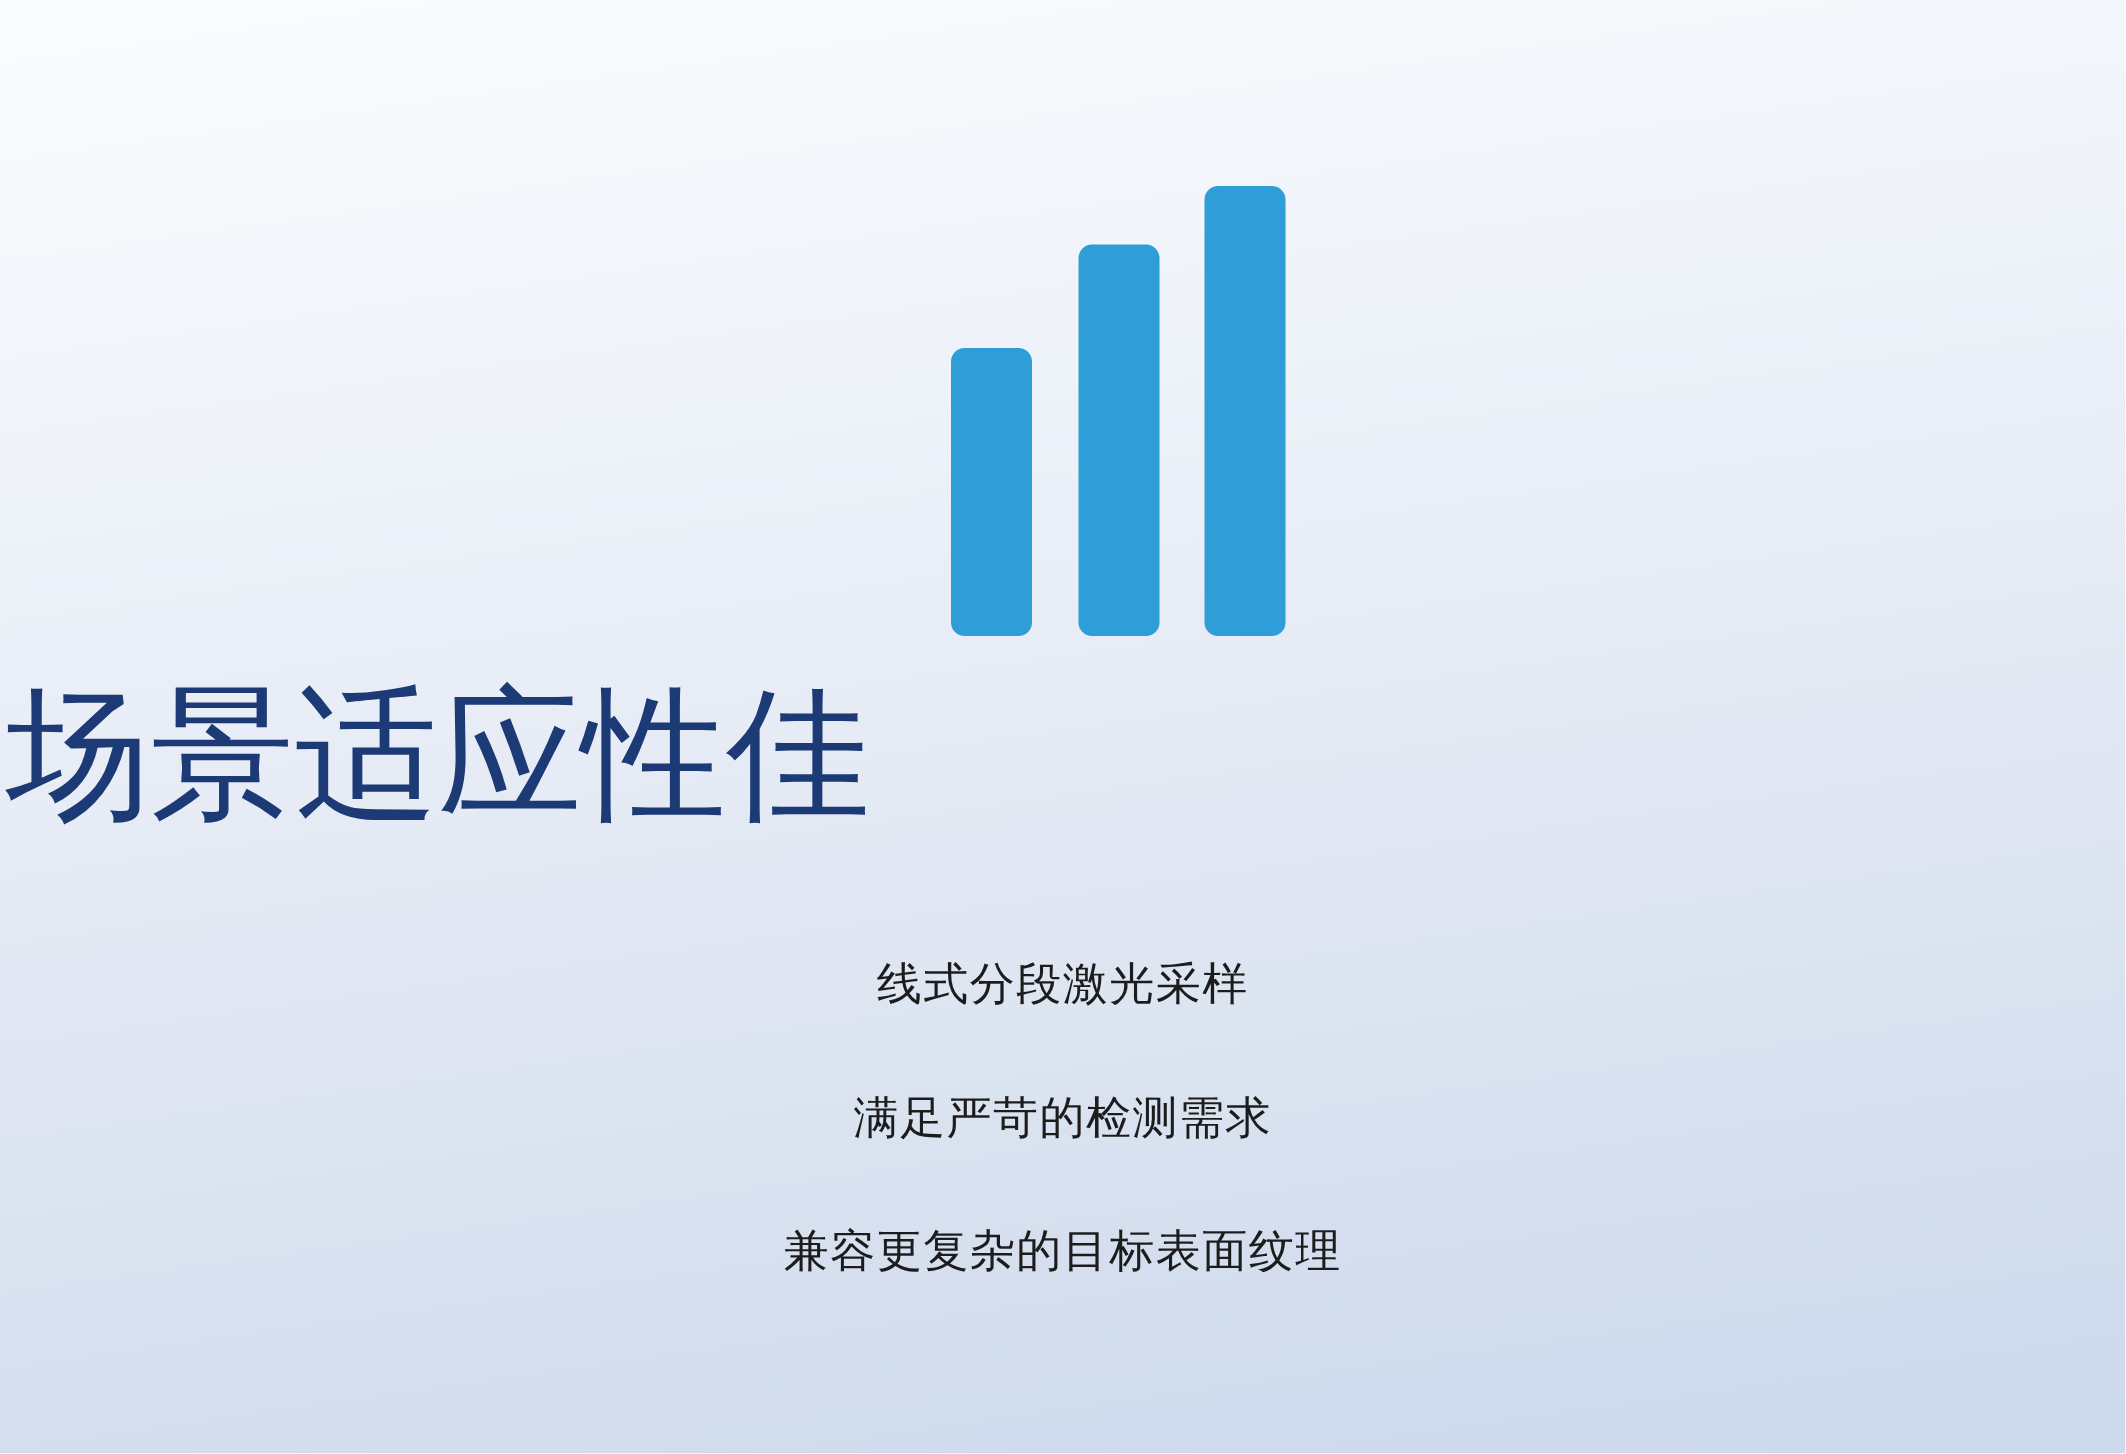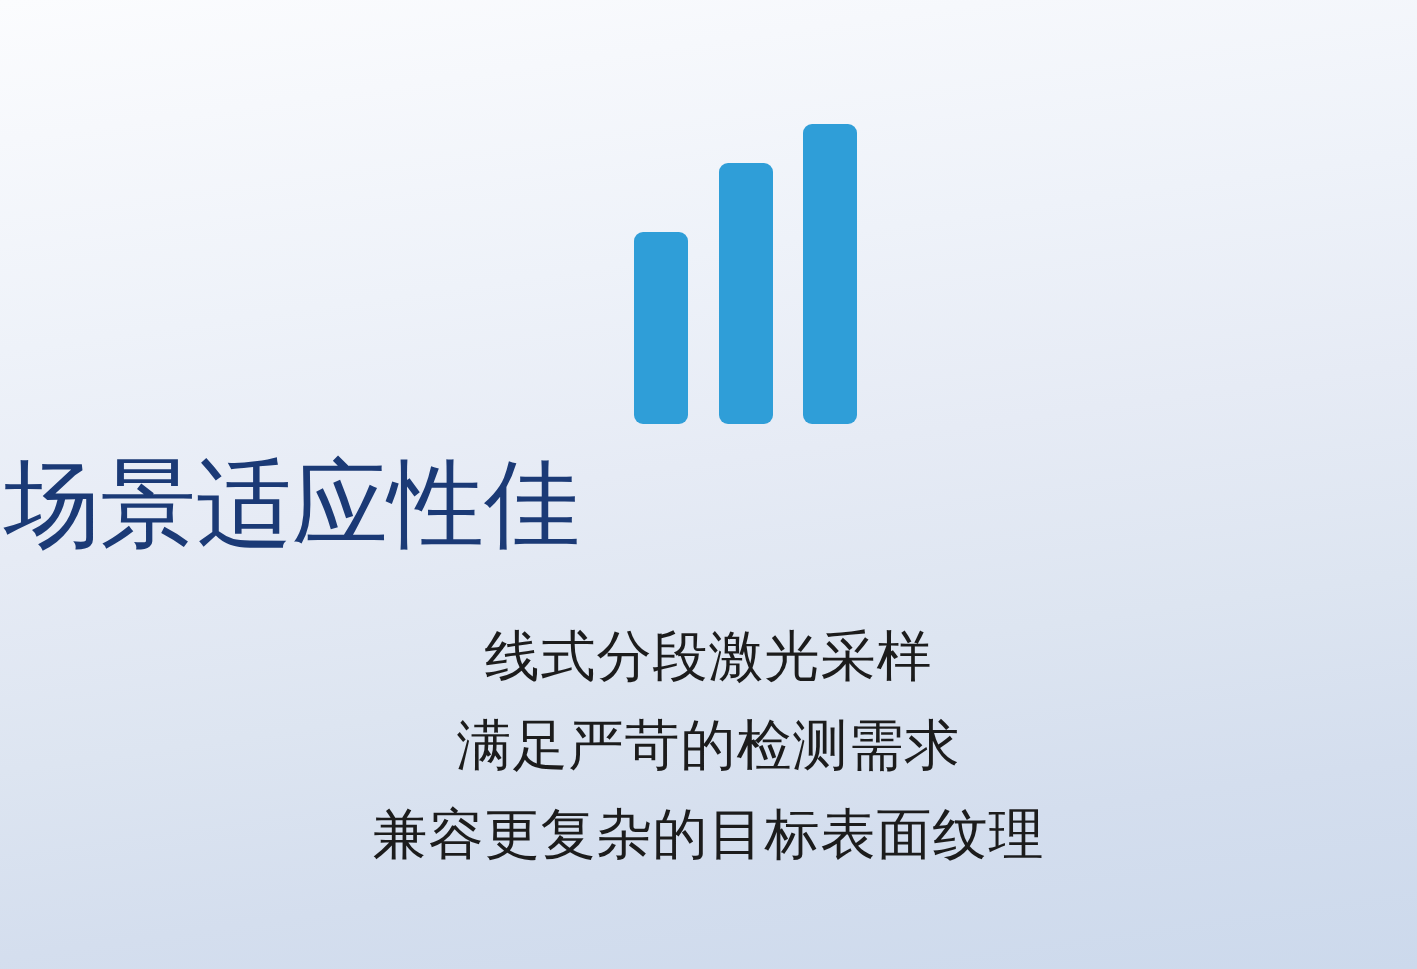--- a/index.html
+++ b/index.html
@@ -65,21 +65,21 @@
 
   
   #subtitle {
     position: absolute;
     top: 612px;
     left: 0;
     width: 100%;
     text-align: center;
   }
   .sub-line {
-    font-size: 55px;
+    font-size: 30px;
     line-height: 89px;
     font-weight: 400;
     color: #1c1c1c;
     letter-spacing: 1px;
     white-space: nowrap;
   }
 </style>
 </head>
 <body>
 

